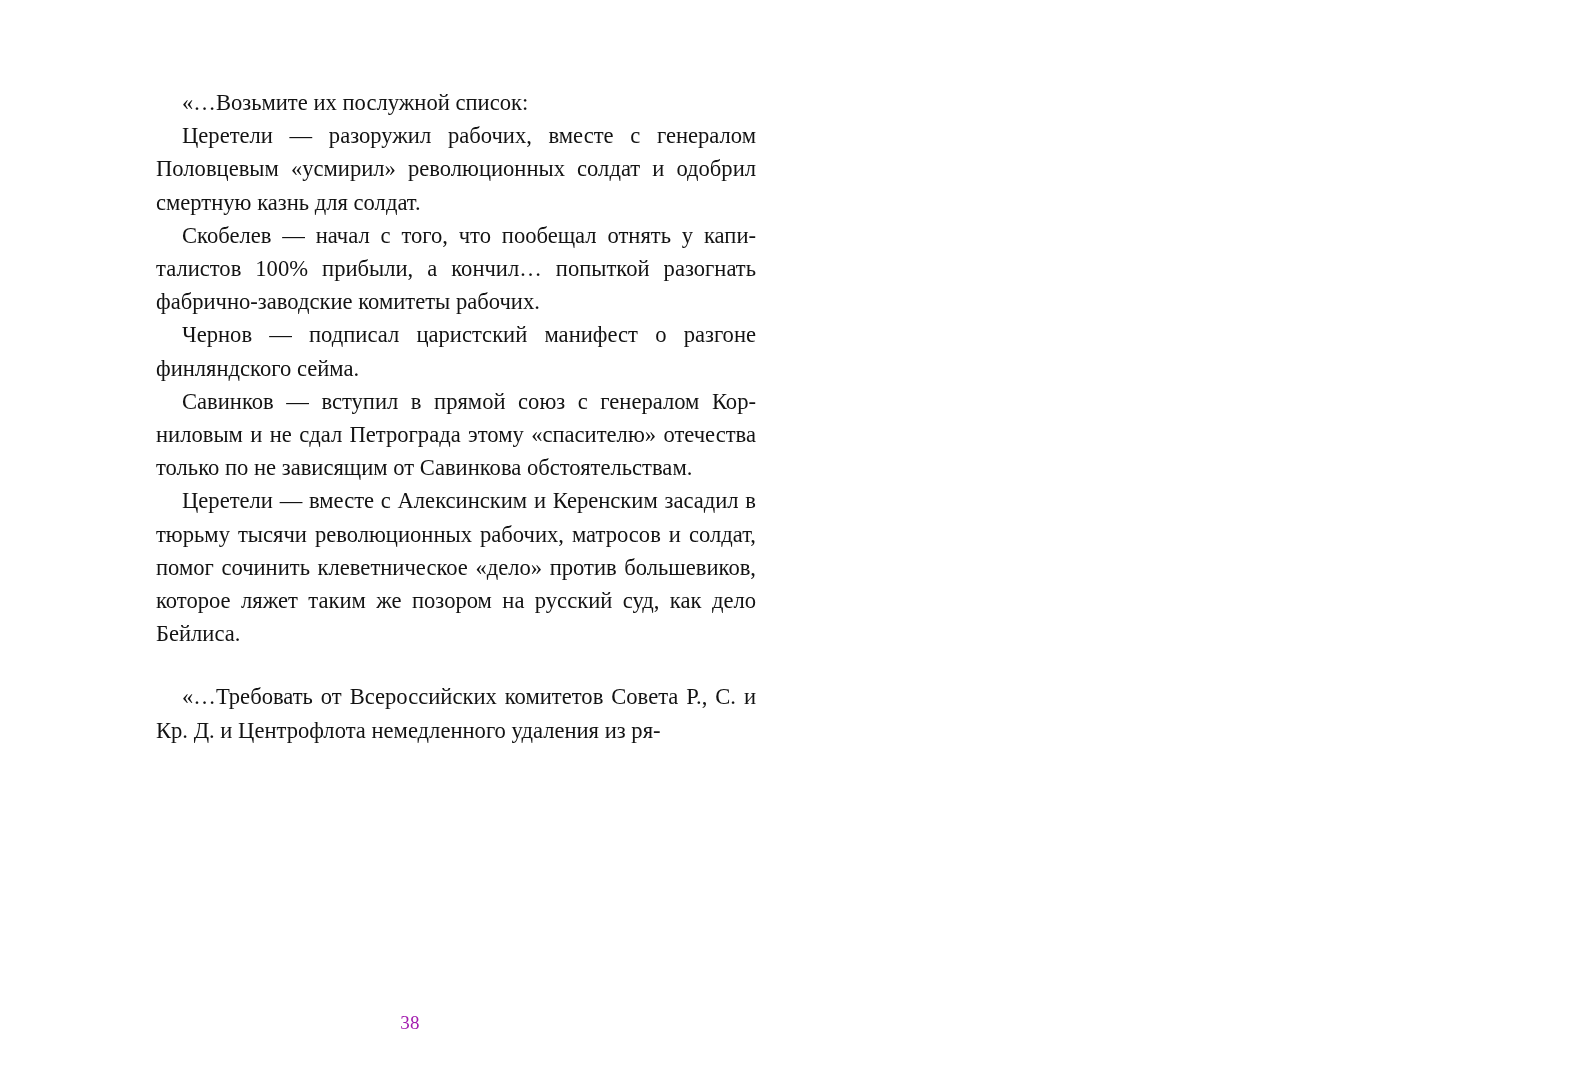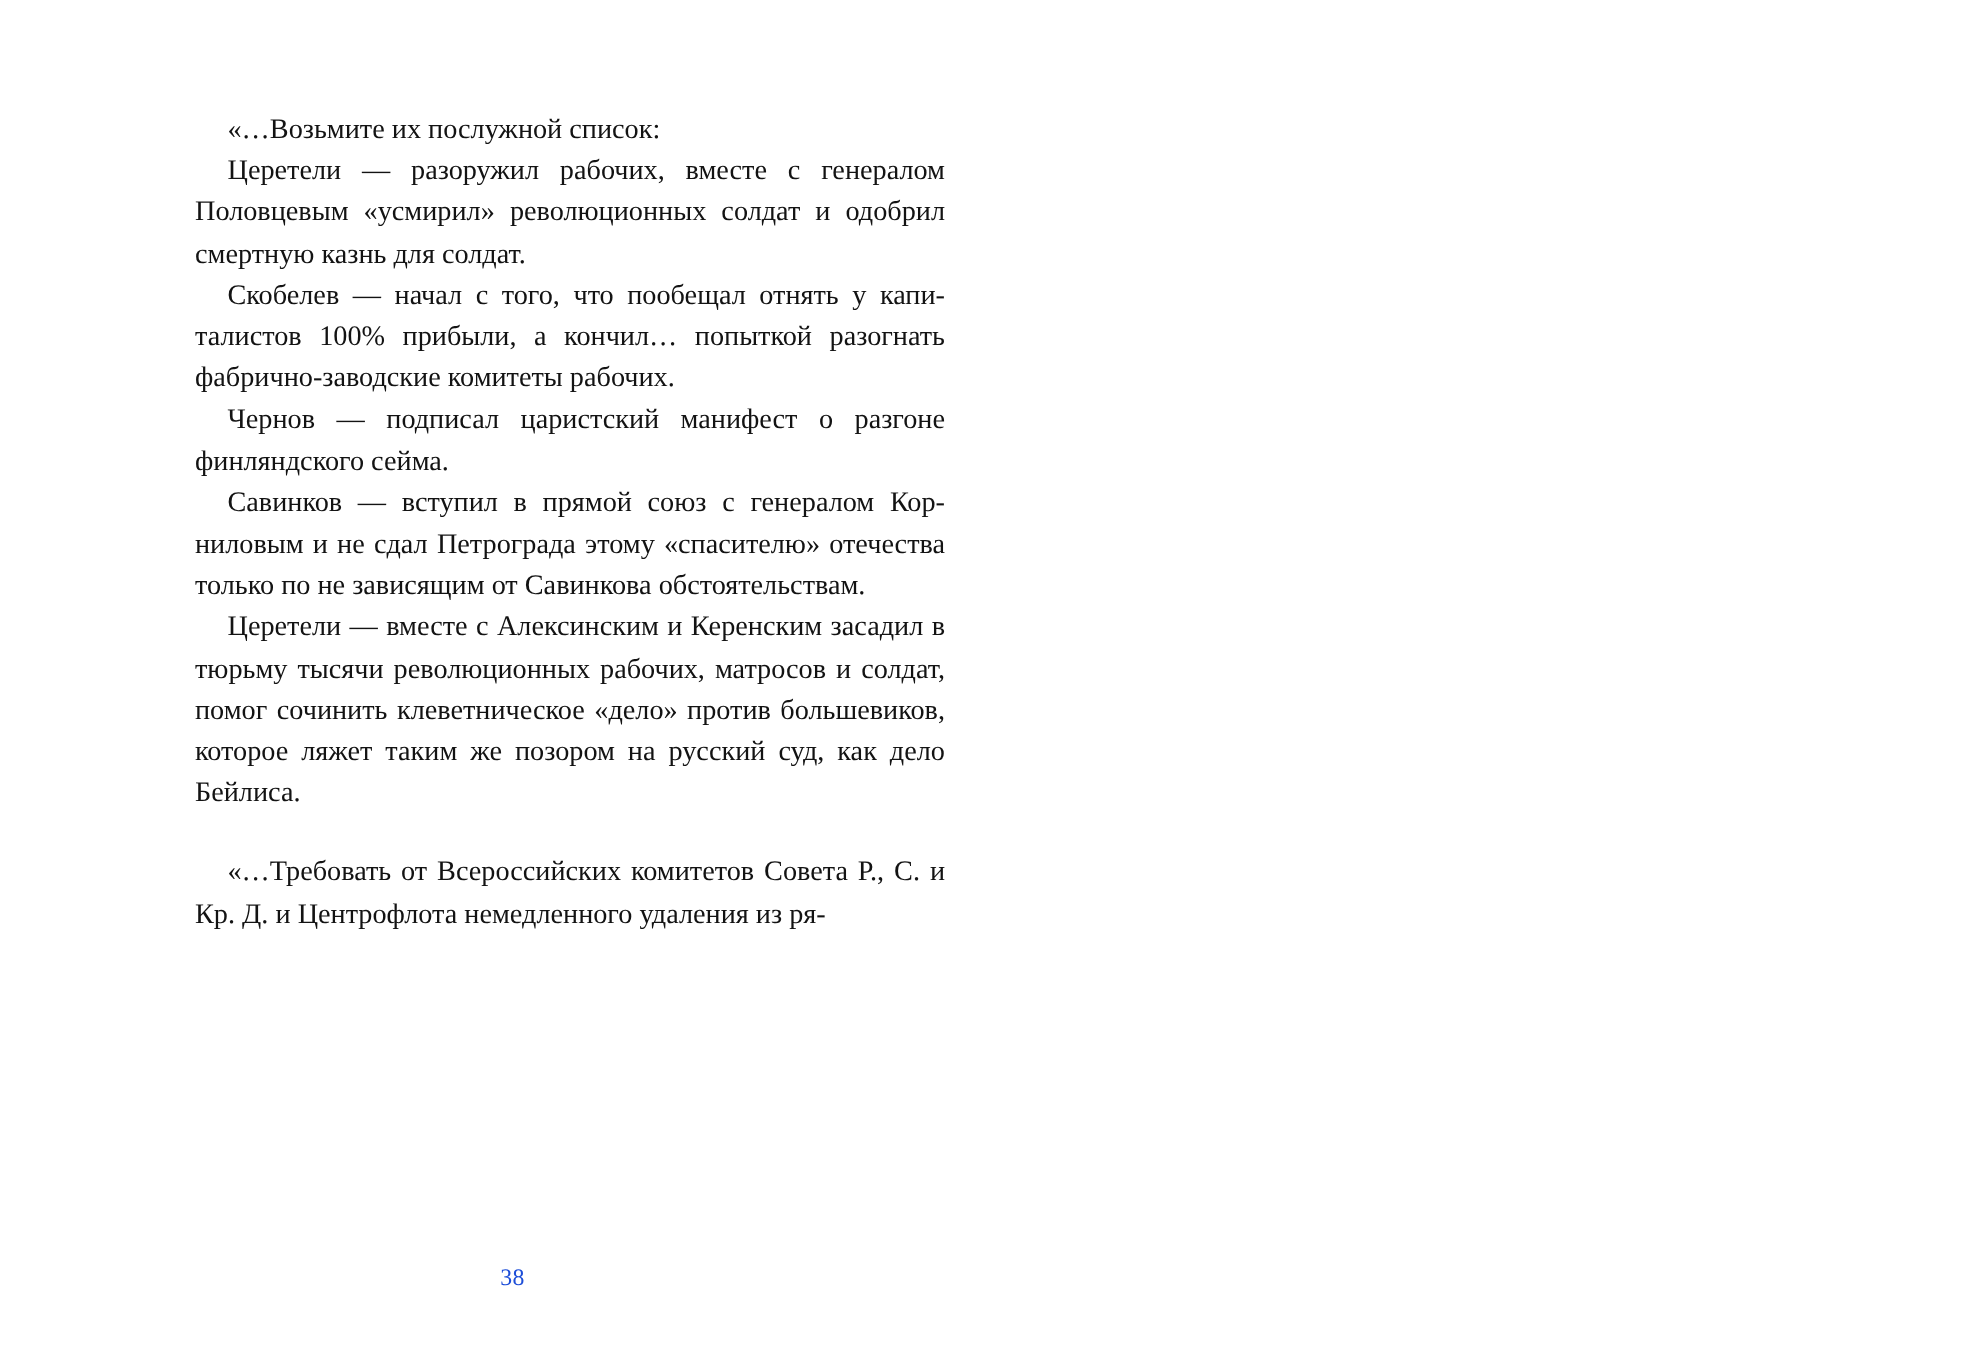--- a/index.html
+++ b/index.html
@@ -61,21 +61,21 @@
 
   .nm {
   }
 
   
   .folio {
     position: absolute;
     top: 1012px;
     font-size: 19px;
     line-height: 22px;
-    color: #1d4ed8;
+    color: #a21caf;
     letter-spacing: 0.3px;
   }
   .folio-left  { left: 0; width: 788px; text-align: center; }
   .folio-right { left: 788px; width: 789px; text-align: center; }
 </style>
 </head>
 <body>
 
 <div class="spread">
 

